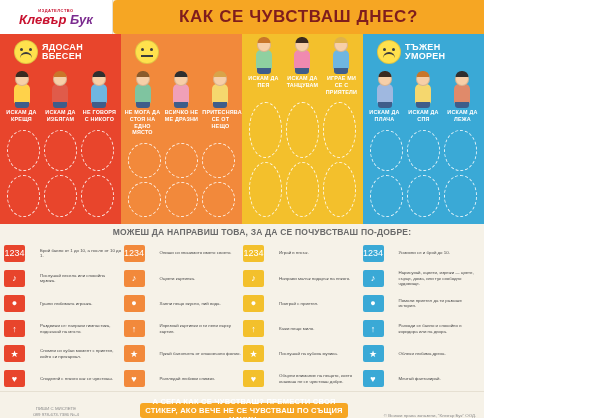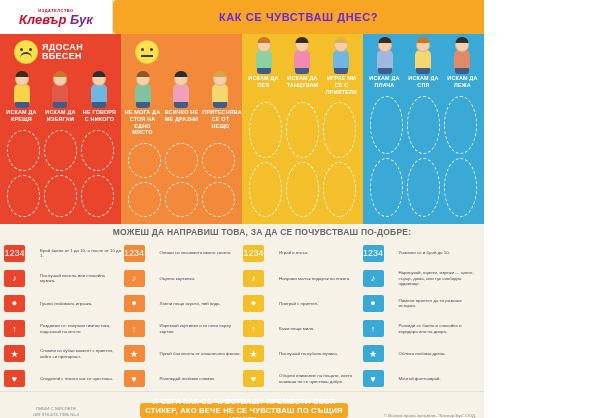--- a/index.html
+++ b/index.html
@@ -21,21 +21,21 @@
   .logo{
     width:112px;flex:0 0 112px;display:flex;flex-direction:column;
     align-items:center;justify-content:center;background:#ffffff;
     border-right:1px solid #e6e0d2;
   }
   .logo .sub{font-size:4px;letter-spacing:.5px;color:#c8102e;font-weight:bold;}
   .logo .main{font-size:13px;color:#7b2b8f;font-weight:bold;font-style:italic;line-height:1;}
   .logo .main span{color:#c8102e;}
   .title{
     flex:1;display:flex;align-items:center;justify-content:center;
-    background:#f6a623;color:#6d28d9;font-weight:bold;font-size:11px;
+    background:#f6a623;color:#7f1d1d;font-weight:bold;font-size:17px;
     letter-spacing:.6px;
     border-top-left-radius:4px;border-bottom-left-radius:4px;
   }
 
   
   .columns{flex:0 0 190px;display:flex;}
   .col{flex:1;display:flex;flex-direction:column;position:relative;}
   .col.c0{background:#e8452c;}
   .col.c1{background:#f2893b;}
   .col.c2{background:#f3c02c;}
@@ -255,20 +255,31 @@
         <div class="sticker-grid">
           <div class="sticker"></div>
           <div class="sticker"></div>
           <div class="sticker"></div>
           <div class="sticker"></div>
           <div class="sticker"></div>
           <div class="sticker"></div>
         </div>
       </div>
       <div class="col c3">
+        <div class="col-head">
+          <div class="smiley sad">
+            <i class="eL"></i>
+            <i class="eR"></i>
+            <div class="mouth"></div>
+          </div>
+          <div class="col-titles">
+            <span>ТЪЖЕН</span>
+            <span>УМОРЕН</span>
+          </div>
+        </div>
         <div class="kid-row">
           <div class="kid">
             <div class="body" style="background:#9fb8e0"></div>
             <div class="legs"></div>
             <div class="head"></div>
             <div class="hair" style="background:#3b2a20"></div>
           </div>
           <div class="kid">
             <div class="body" style="background:#f5d76e"></div>
             <div class="legs"></div>

